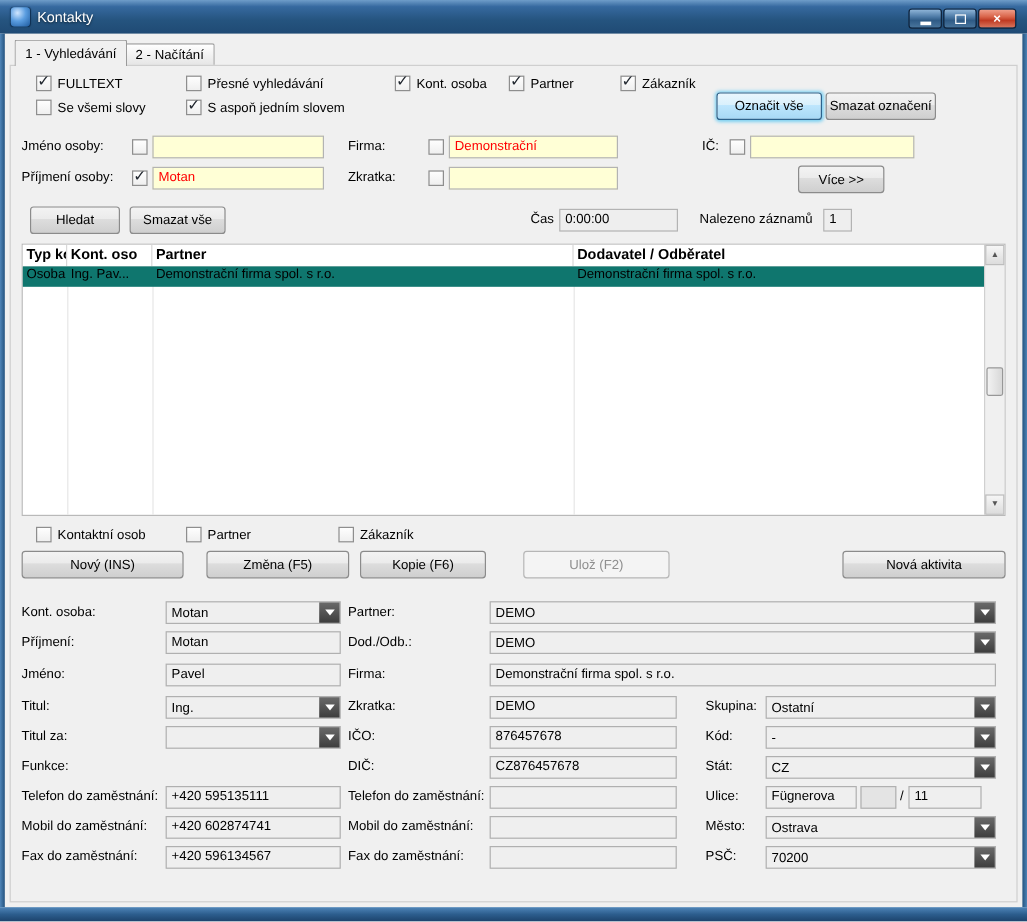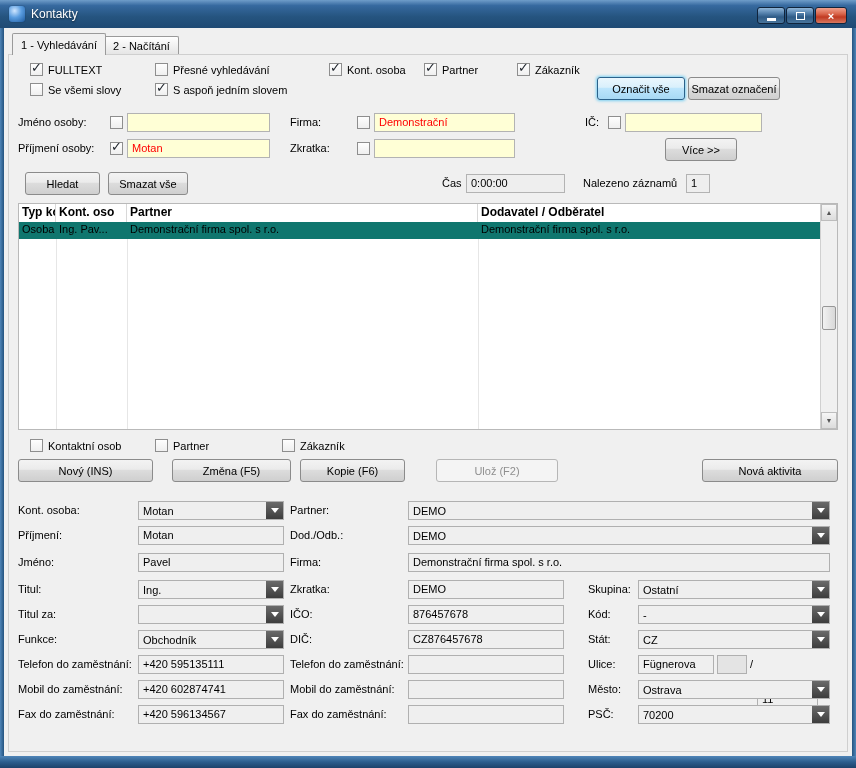--- a/index.html
+++ b/index.html
@@ -235,24 +235,20 @@
     <span class="carr"></span>
   </div>
 
   <div class="flab" style="left:18px;top:608px;">Titul za:</div>
   <div class="combo" style="left:138px;top:605px;width:146px;">
     <span class="cval"></span>
     <span class="carr"></span>
   </div>
 
   <div class="flab" style="left:18px;top:633px;">Funkce:</div>
-  <div class="combo" style="left:138px;top:630px;width:146px;">
-    <span class="cval">Obchodník</span>
-    <span class="carr"></span>
-  </div>
 
   <div class="flab" style="left:18px;top:658px;">Telefon do zaměstnání:</div>
   <div class="tin" style="left:138px;top:655px;width:146px;">+420 595135111</div>
 
   <div class="flab" style="left:18px;top:683px;">Mobil do zaměstnání:</div>
   <div class="tin" style="left:138px;top:680px;width:146px;">+420 602874741</div>
 
   <div class="flab" style="left:18px;top:708px;">Fax do zaměstnání:</div>
   <div class="tin" style="left:138px;top:705px;width:146px;">+420 596134567</div>
 
@@ -304,21 +300,21 @@
   <div class="flab" style="left:588px;top:633px;">Stát:</div>
   <div class="combo" style="left:638px;top:630px;width:192px;">
     <span class="cval">CZ</span>
     <span class="carr"></span>
   </div>
 
   <div class="flab" style="left:588px;top:658px;">Ulice:</div>
   <div class="tin" style="left:638px;top:655px;width:76px;">Fügnerova</div>
   <div class="tin dim" style="left:717px;top:655px;width:30px;"></div>
   <div class="flab" style="left:750px;top:658px;">/</div>
-  <div class="tin" style="left:757px;top:690px;width:61px;">11</div>
+  <div class="tin" style="left:757px;top:655px;width:61px;">11</div>
 
   <div class="flab" style="left:588px;top:683px;">Město:</div>
   <div class="combo" style="left:638px;top:680px;width:192px;">
     <span class="cval">Ostrava</span>
     <span class="carr"></span>
   </div>
 
   <div class="flab" style="left:588px;top:708px;text-align:center;">PSČ:</div>
   <div class="combo" style="left:638px;top:705px;width:192px;">
     <span class="cval">70200</span>

